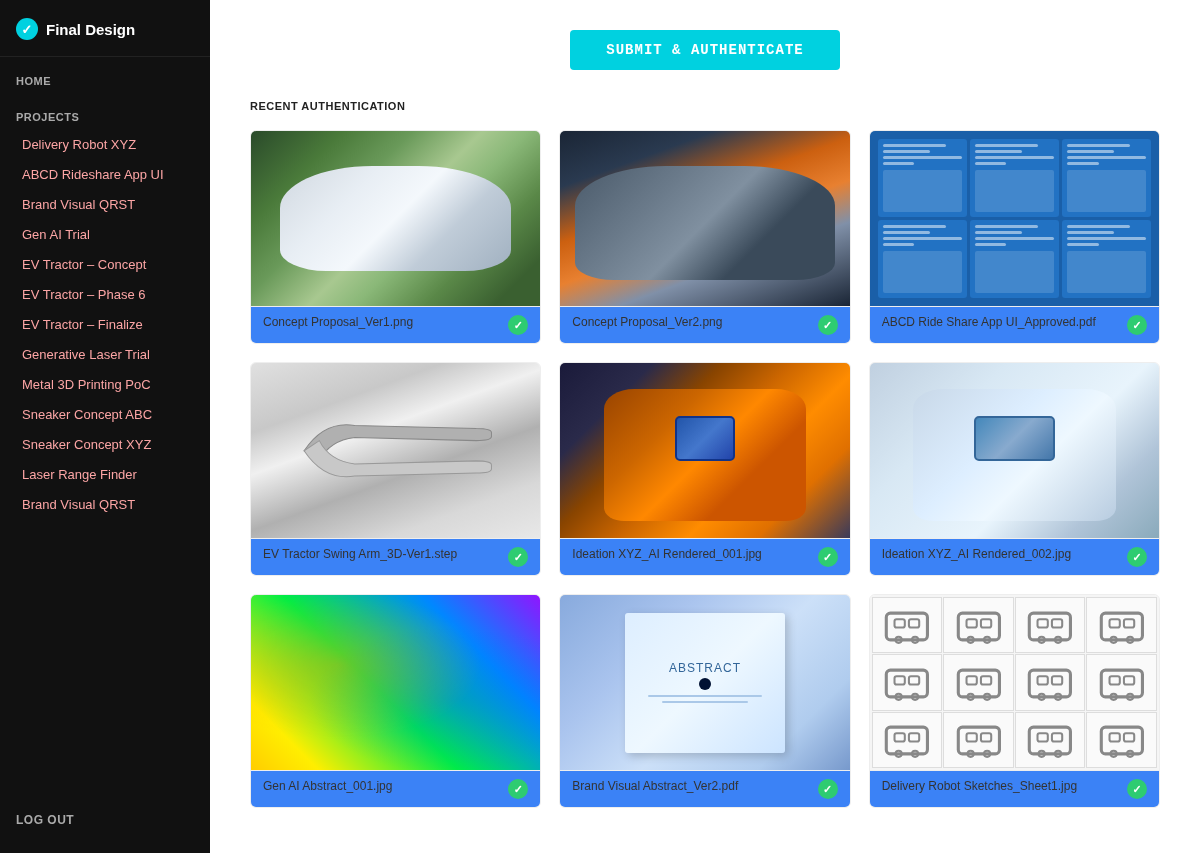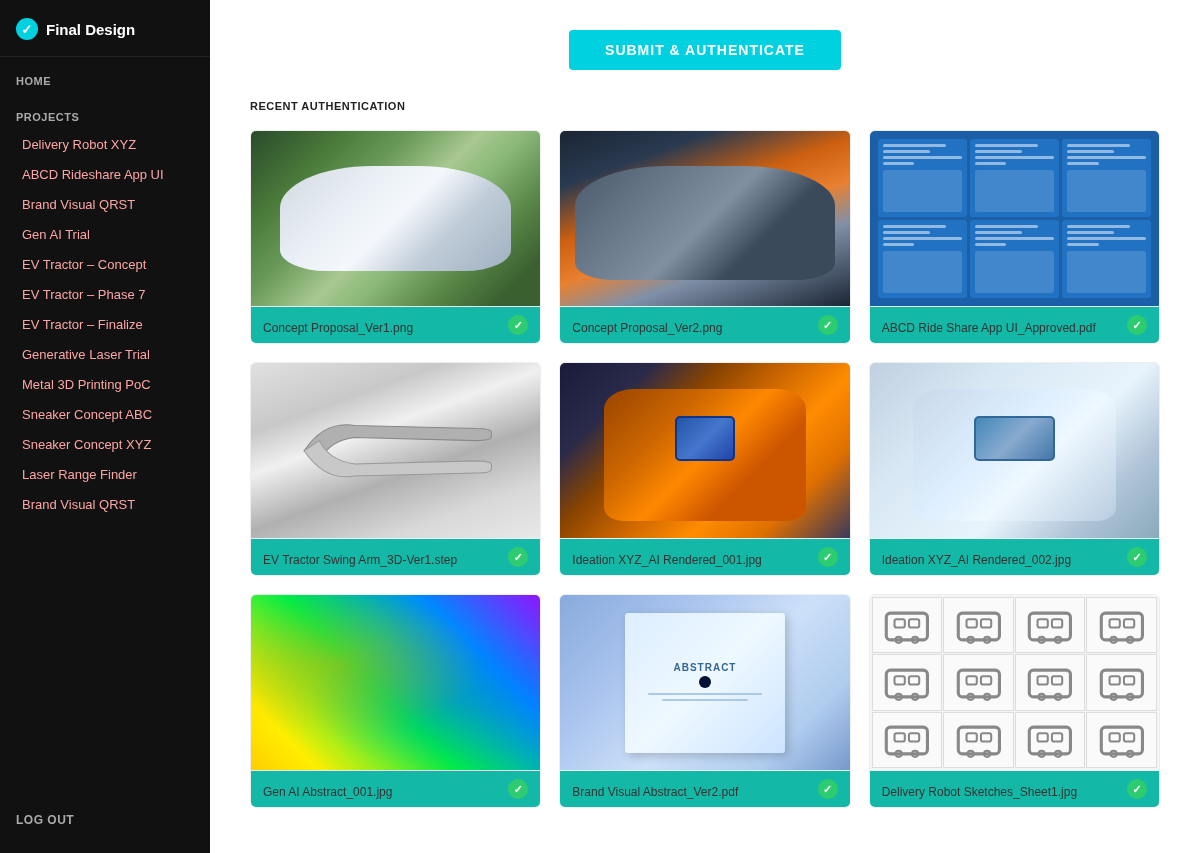--- a/index.html
+++ b/index.html
@@ -84,20 +84,21 @@
       background: #00d1e0;
       color: #fff;
       border: none;
       border-radius: 4px;
       padding: 12px 36px;
       font-size: 14px;
       font-weight: 700;
       letter-spacing: 1px;
       cursor: pointer;
       text-transform: uppercase;
+      font-family: Liberation Mono, monospace;
     }
 
     .section-title {
       font-size: 11px;
       font-weight: 700;
       letter-spacing: 0.5px;
       color: #222;
       text-transform: uppercase;
       margin-bottom: 18px;
     }
@@ -111,23 +112,23 @@
     .gallery-card {
       border: 1px solid #eee;
       border-radius: 6px;
       overflow: hidden;
       background: #fafafa;
     }
 
     .gallery-card-footer {
       padding: 8px 12px;
       display: flex;
-      align-items: flex-end;
+      align-items: flex-start;
       justify-content: space-between;
-      background: #14b8a6;
+      background: #3b82f6;
       border-top: 1px solid #eee;
     }
     .gallery-card-name {
       font-size: 12px;
       color: #333;
       flex: 1;
     }
     .check-circle {
       width: 20px; height: 20px;
       border-radius: 50%;
@@ -155,21 +156,21 @@
 
   <div class="sidebar-section-label">PROJECTS</div>
 
   <div id="nav-items-container">
 
   <div class="sidebar-item">Delivery Robot XYZ</div>
       <div class="sidebar-item">ABCD Rideshare App UI</div>
       <div class="sidebar-item">Brand Visual QRST</div>
       <div class="sidebar-item">Gen AI Trial</div>
       <div class="sidebar-item">EV Tractor – Concept</div>
-      <div class="sidebar-item">EV Tractor – Phase 7</div>
+      <div class="sidebar-item">EV Tractor – Phase 6</div>
       <div class="sidebar-item">EV Tractor – Finalize</div>
       <div class="sidebar-item">Generative Laser Trial</div>
       <div class="sidebar-item">Metal 3D Printing PoC</div>
       <div class="sidebar-item">Sneaker Concept ABC</div>
       <div class="sidebar-item">Sneaker Concept XYZ</div>
       <div class="sidebar-item">Laser Range Finder</div>
       <div class="sidebar-item">Brand Visual QRST</div>
     </div>
 
   <div class="sidebar-logout">LOG OUT</div>
@@ -291,21 +292,21 @@
           <div style="position: absolute; inset: 0px; background: radial-gradient(at 30% 40%, rgba(255, 150, 0, 0.4) 0%, transparent 50%), radial-gradient(at 70% 60%, rgba(0, 100, 255, 0.3) 0%, transparent 50%);"></div>
         </div>
         <div class="gallery-card-footer">
           <span class="gallery-card-name">Gen AI Abstract_001.jpg</span>
           <div class="check-circle"></div>
         </div>
       </div>
       <div class="gallery-card">
         <div style="width: 100%; height: 175px; background: linear-gradient(135deg, rgb(136, 170, 221) 0%, rgb(170, 196, 238) 30%, rgb(204, 224, 248) 55%, rgb(176, 204, 238) 80%, rgb(119, 153, 204) 100%); display: flex; align-items: center; justify-content: center; position: relative;">
           <div style="width: 55%; height: 80%; background: linear-gradient(135deg, rgb(221, 238, 255) 0%, rgb(238, 248, 255) 50%, rgb(204, 228, 255) 100%); border-radius: 3px; box-shadow: rgba(0, 0, 0, 0.2) 3px 3px 10px; display: flex; flex-direction: column; align-items: center; justify-content: center; padding: 8px;">
-            <div style="font-size: 10px; font-weight: 700; color: rgb(51, 102, 153); text-align: center; letter-spacing: 1px;">ABSTRACT</div>
+            <div style="font-size: 12px; font-weight: 400; color: rgb(51, 102, 153); text-align: center; letter-spacing: 1px;">ABSTRACT</div>
             <div style="width: 12px; height: 12px; border-radius: 50%; background: rgb(0, 17, 51); margin: 3px;"></div>
             <div style="width: 80%; height: 2px; background: rgb(170, 200, 232); margin: 2px 0px; border-radius: 1px;"></div>
             <div style="width: 60%; height: 2px; background: rgb(170, 200, 232); margin: 2px 0px; border-radius: 1px;"></div>
           </div>
         </div>
         <div class="gallery-card-footer">
           <span class="gallery-card-name">Brand Visual Abstract_Ver2.pdf</span>
           <div class="check-circle"></div>
         </div>
       </div>

